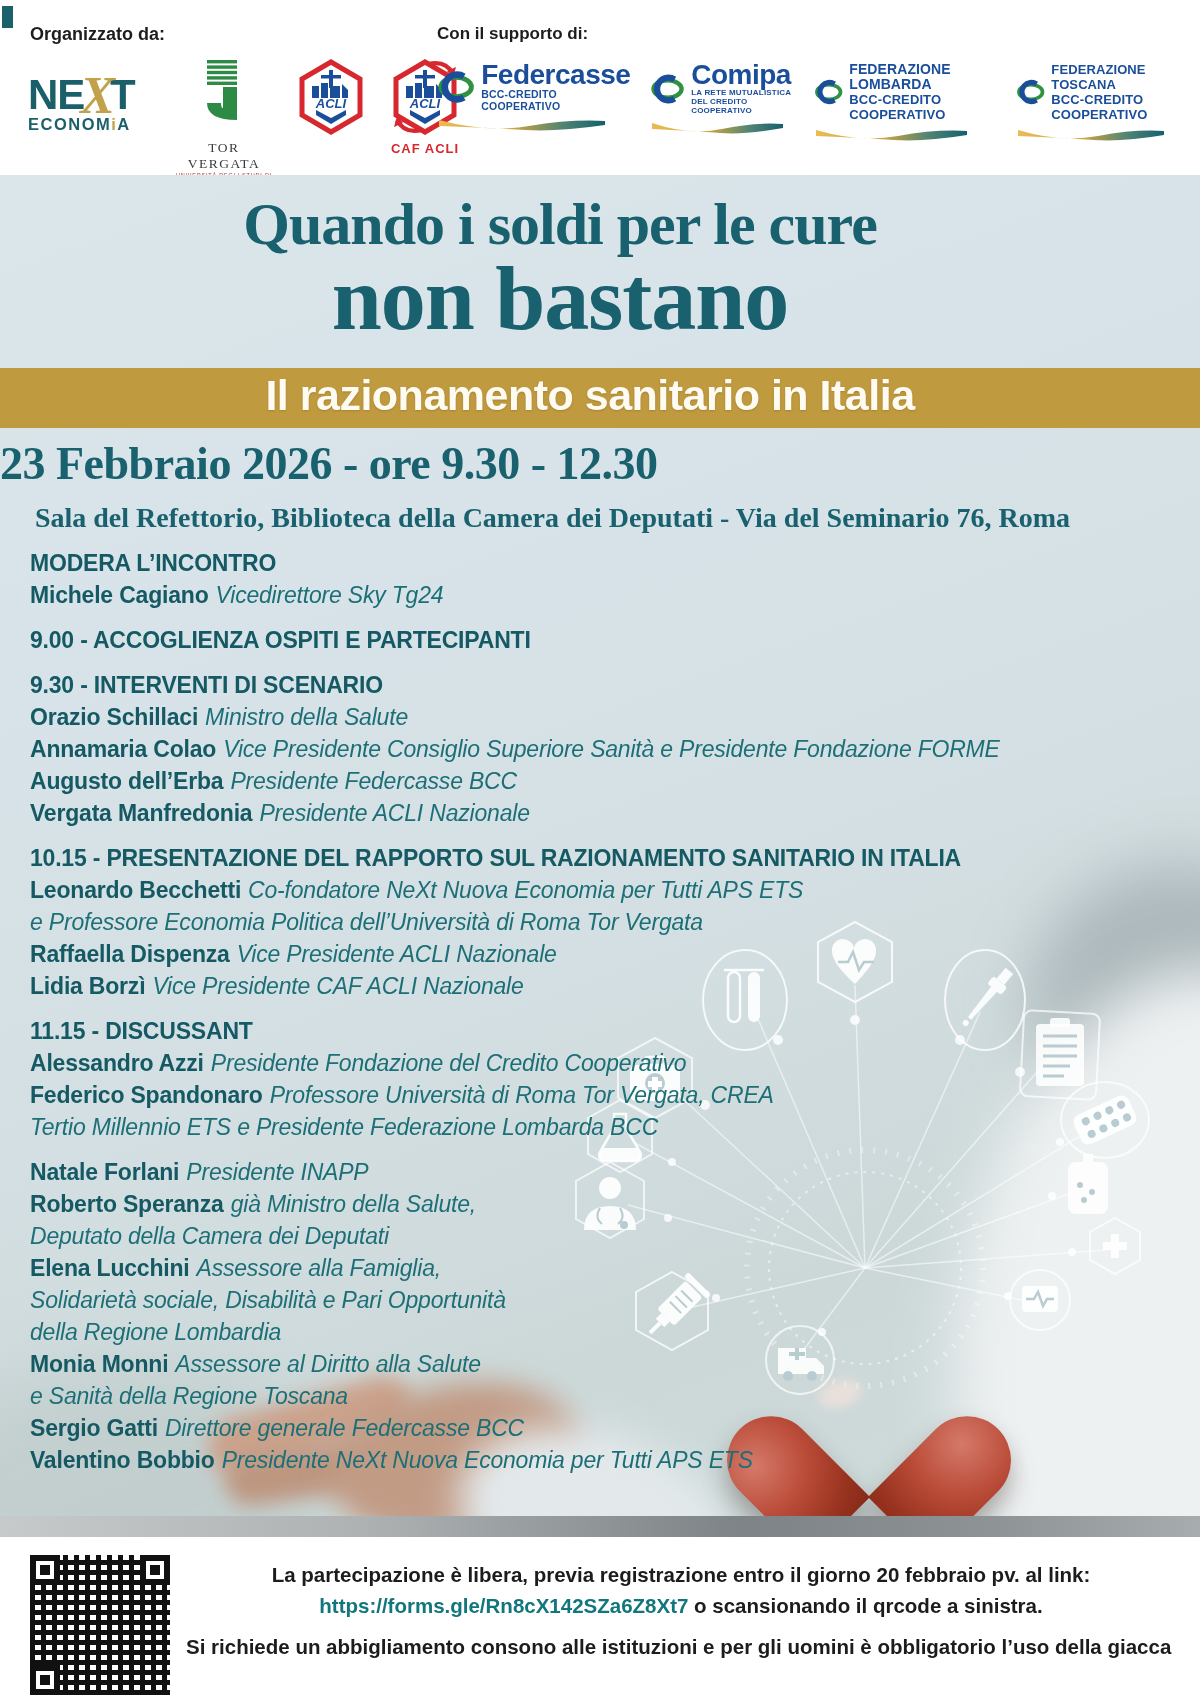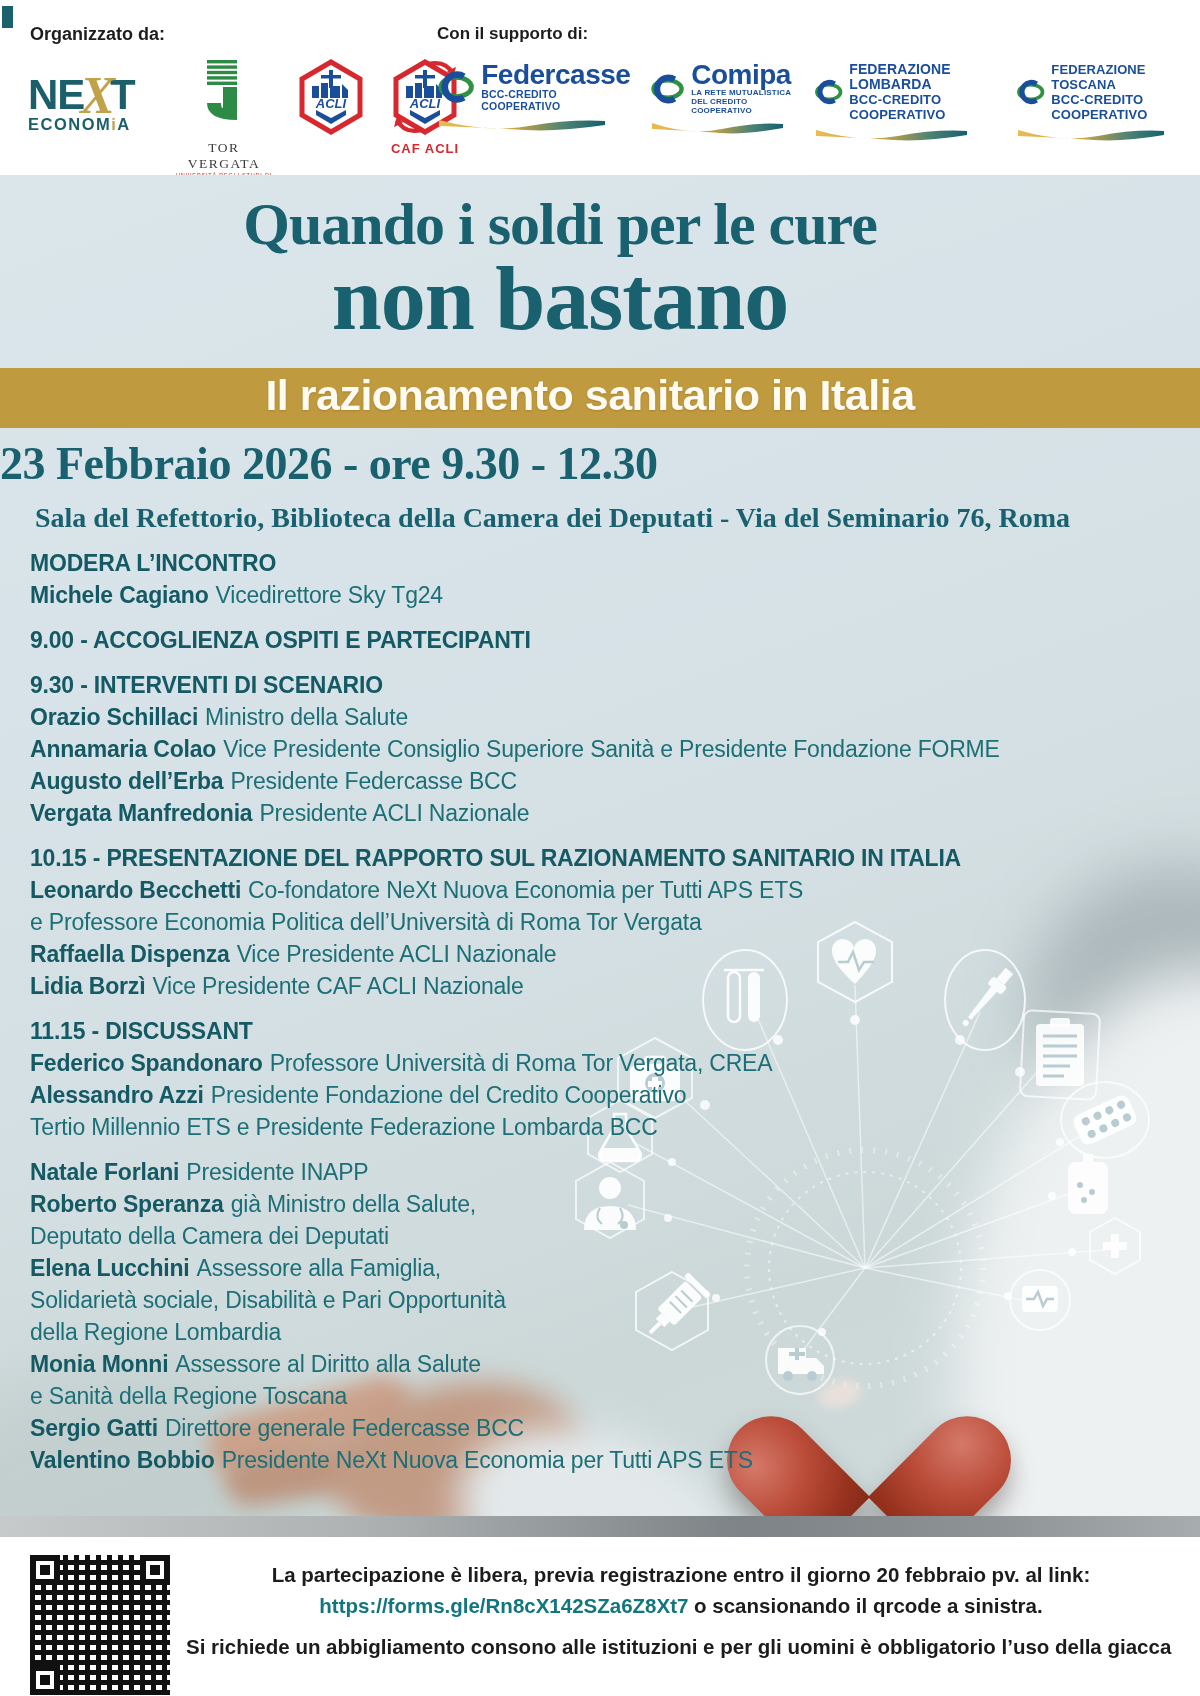--- a/index.html
+++ b/index.html
@@ -78,21 +78,21 @@
      font-family:"Liberation Serif",serif;font-weight:bold;font-size:46px;letter-spacing:-.5px;}
   .venue-line{position:absolute;left:0;top:327px;width:1105px;text-align:center;color:#19616e;
      font-family:"Liberation Serif",serif;font-weight:bold;font-size:28px;}
 
   
   .program{position:absolute;left:30px;top:372px;width:1140px;color:#155e68;}
   .prog-section{margin-bottom:13px;}
   .prog-heading{font-size:23px;font-weight:bold;line-height:32px;letter-spacing:-.2px;color:#145963;}
   .prog-line{font-size:23px;line-height:32px;letter-spacing:-.2px;}
   .prog-name{font-weight:bold;color:#145963;margin-right:7px;}
-  .prog-role{color:#1d6f77;}
+  .prog-role{font-style:italic;color:#1d6f77;}
 
   
   .footer{position:absolute;left:0;top:1537px;width:1200px;height:159px;background:#ffffff;}
   .qr{position:absolute;left:30px;top:18px;width:140px;height:140px;
       background-image:
         repeating-linear-gradient(90deg,#111 0 5px,transparent 5px 11px),
         repeating-linear-gradient(0deg,#111 0 5px,transparent 5px 10px);
       background-size:140px 140px;}
   .qr .finder{position:absolute;width:30px;height:30px;border:6px solid #111;background:#fff;box-sizing:border-box;}
   .qr .finder::after{content:"";position:absolute;left:4px;top:4px;width:10px;height:10px;background:#111;}
@@ -469,22 +469,22 @@
         </div>
         <div class="prog-section">
           <div class="prog-heading">10.15 - PRESENTAZIONE DEL RAPPORTO SUL RAZIONAMENTO SANITARIO IN ITALIA</div>
           <div class="prog-line"><span class="prog-name">Leonardo Becchetti</span><span class="prog-role">Co-fondatore NeXt Nuova Economia per Tutti APS ETS</span></div>
           <div class="prog-line"><span class="prog-role">e Professore Economia Politica dell’Università di Roma Tor Vergata</span></div>
           <div class="prog-line"><span class="prog-name">Raffaella Dispenza</span><span class="prog-role">Vice Presidente ACLI Nazionale</span></div>
           <div class="prog-line"><span class="prog-name">Lidia Borzì</span><span class="prog-role">Vice Presidente CAF ACLI Nazionale</span></div>
         </div>
         <div class="prog-section">
           <div class="prog-heading">11.15 - DISCUSSANT</div>
+          <div class="prog-line"><span class="prog-name">Alessandro Azzi</span><span class="prog-role">Presidente Fondazione del Credito Cooperativo</span></div>
           <div class="prog-line"><span class="prog-name">Federico Spandonaro</span><span class="prog-role">Professore Università di Roma Tor Vergata, CREA</span></div>
-          <div class="prog-line"><span class="prog-name">Alessandro Azzi</span><span class="prog-role">Presidente Fondazione del Credito Cooperativo</span></div>
           <div class="prog-line"><span class="prog-role">Tertio Millennio ETS e Presidente Federazione Lombarda BCC</span></div>
         </div>
         <div class="prog-section">
           <div class="prog-line"><span class="prog-name">Natale Forlani</span><span class="prog-role">Presidente INAPP</span></div>
           <div class="prog-line"><span class="prog-name">Roberto Speranza</span><span class="prog-role">già Ministro della Salute,</span></div>
           <div class="prog-line"><span class="prog-role">Deputato della Camera dei Deputati</span></div>
           <div class="prog-line"><span class="prog-name">Elena Lucchini</span><span class="prog-role">Assessore alla Famiglia,</span></div>
           <div class="prog-line"><span class="prog-role">Solidarietà sociale, Disabilità e Pari Opportunità</span></div>
           <div class="prog-line"><span class="prog-role">della Regione Lombardia</span></div>
           <div class="prog-line"><span class="prog-name">Monia Monni</span><span class="prog-role">Assessore al Diritto alla Salute</span></div>

